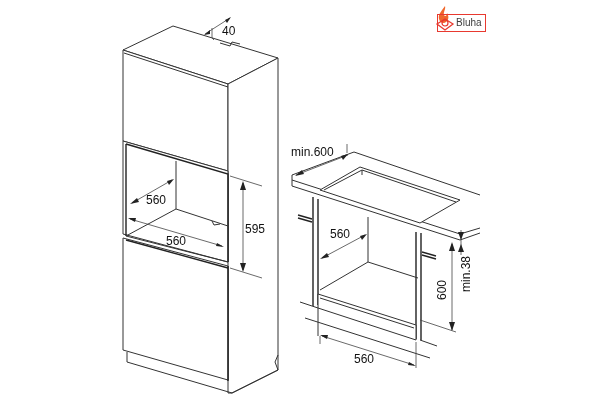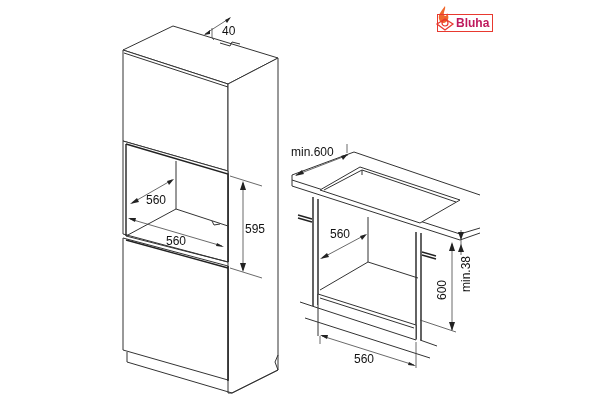--- a/index.html
+++ b/index.html
@@ -4,21 +4,21 @@
 <style>
   html, body { margin:0; padding:0; background:#ffffff; }
   body { width:600px; height:400px; position:relative; overflow:hidden; font-family:"Liberation Sans", sans-serif; }
   svg { position:absolute; left:0; top:0; }
   .ln { stroke:#333; stroke-width:1; fill:none; }
   .thk { stroke:#222; stroke-width:1.4; fill:none; }
   .fill-w { fill:#fff; stroke:#333; stroke-width:1; }
   .dim { stroke:#444; stroke-width:0.8; fill:none; }
   .lbl { font-family:"Liberation Sans", sans-serif; font-size:12px; fill:#111; }
   .logo { position:absolute; left:437px; top:14px; display:flex; align-items:center; }
-  .logo-box { border:1.5px solid #e8392f; padding:0 3px 0 18px; height:16px; line-height:16px; color:#be185d; font-weight:bold; font-size:12px; font-family:"Liberation Sans", sans-serif; position:relative; }
+  .logo-box { border:1.5px solid #e8392f; padding:0 3px 0 18px; height:16px; line-height:16px; color:#404040; font-weight:normal; font-size:10px; font-family:"Liberation Sans", sans-serif; position:relative; }
   .flame { position:absolute; left:-2px; top:-10px; width:20px; height:28px; }
 </style>
 </head>
 <body>
 
 <div class="logo">
   <svg class="flame" viewBox="0 0 20 28">
     <path d="M10 2 C6 8 3 10 4 15 C5 19 9 20 11 18 C14 16 14 12 12 9 C12 12 10 13 9 11 C8 8 11 5 10 2 Z" fill="#f0672b"></path>
     <path d="M2 20 L10 15 L18 20 L10 26 Z" fill="none" stroke="#e8392f" stroke-width="1.3"></path>
     <circle cx="10" cy="19" r="3" fill="none" stroke="#e8392f" stroke-width="1.2"></circle>

